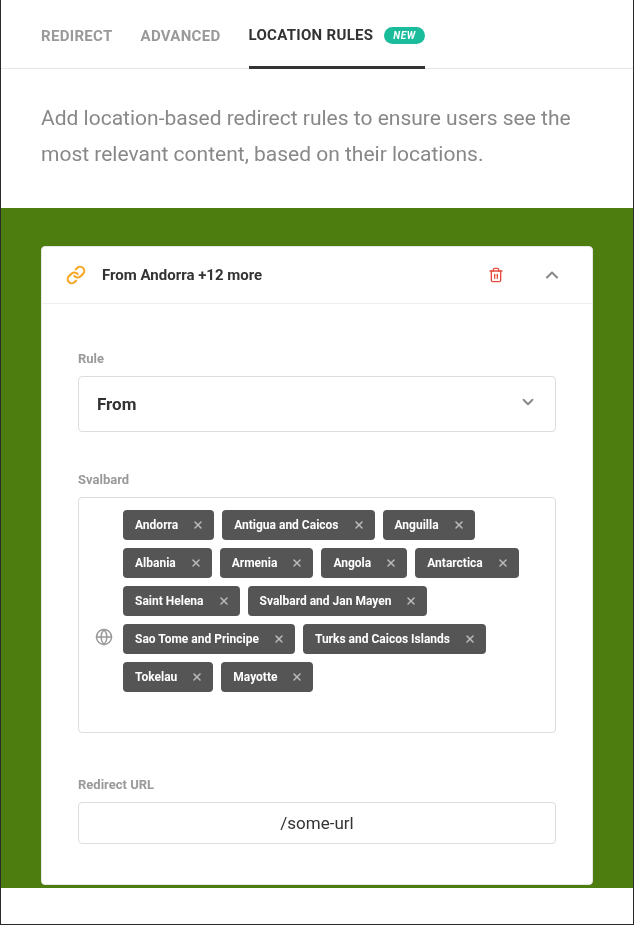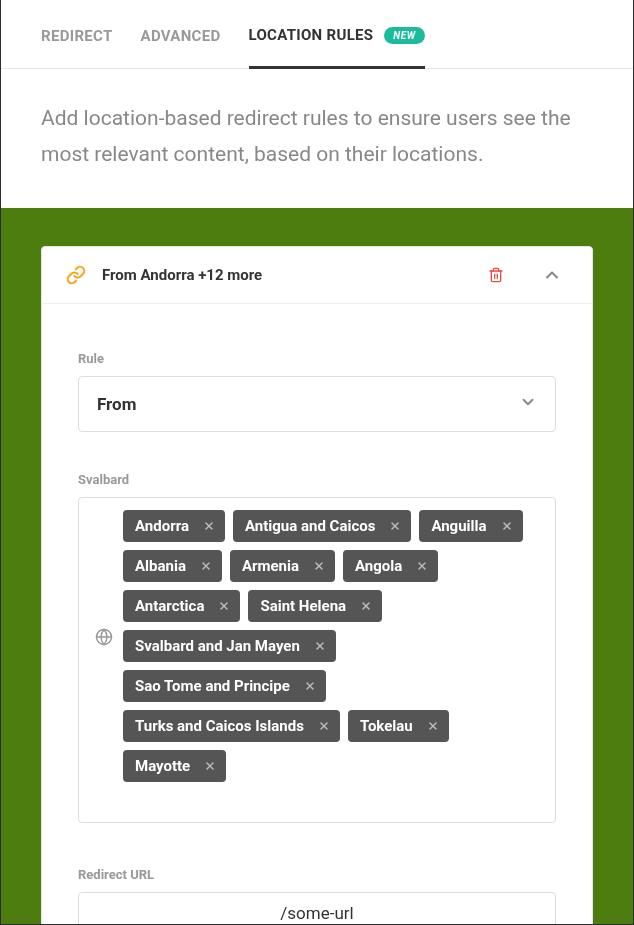--- a/index.html
+++ b/index.html
@@ -147,21 +147,21 @@
       gap: 8px;
       padding-bottom: 28px;
     }
     .tag {
       background: #555;
       color: #fff;
       border-radius: 4px;
       display: inline-flex;
       align-items: center;
       padding: 7px 6px 7px 12px;
-      font-size: 15px;
+      font-size: 12px;
       font-weight: 700;
     }
     .tag-x {
       color: #bbb;
       margin-left: 10px;
       padding: 2px 4px;
       cursor: pointer;
       display: inline-flex;
     }
     .text-input {

